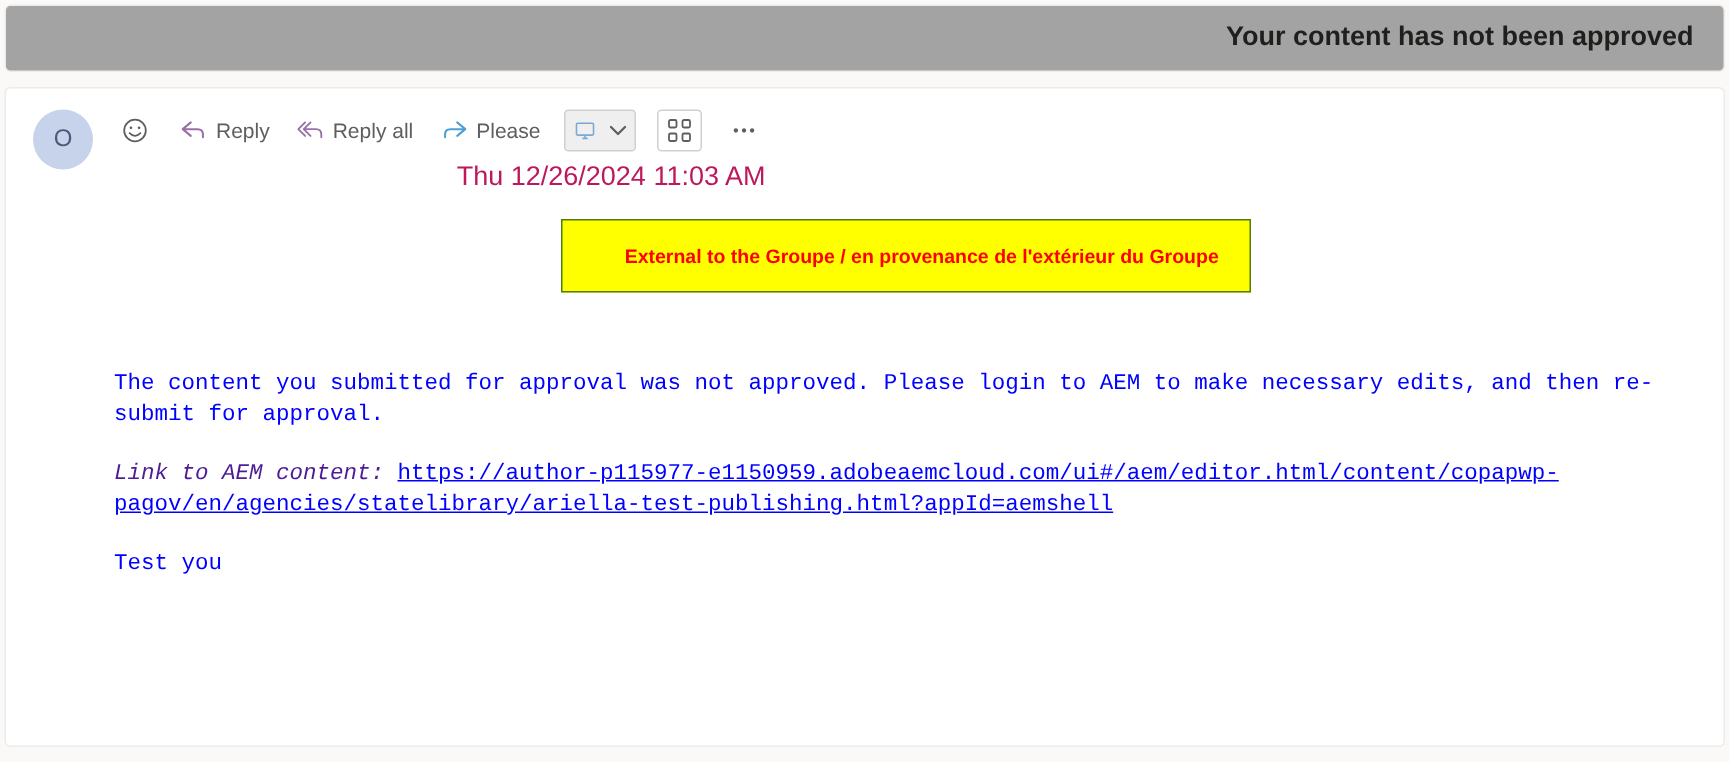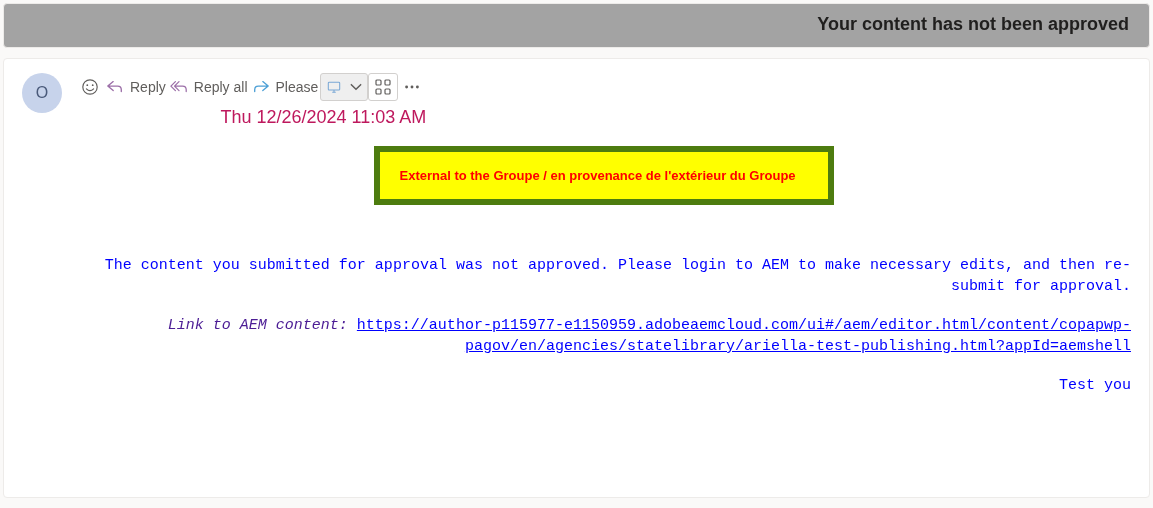--- a/index.html
+++ b/index.html
@@ -81,21 +81,21 @@
   .actions {
     display: flex;
     flex-direction: column;
     align-items: flex-end;
     gap: 6px;
     flex-shrink: 0;
   }
   .action-buttons {
     display: flex;
     align-items: center;
-    gap: 0;
+    gap: 14px;
   }
   .action-btn {
     display: inline-flex;
     align-items: center;
     gap: 6px;
     color: #605e5c;
     font-size: 14px;
     cursor: pointer;
     background: none;
     border: none;
@@ -136,32 +136,31 @@
   }
   .body-area {
     margin-left: 54px;
     margin-top: 18px;
   }
   .external-banner {
     background: #ffff00;
     color: #ff0000;
     font-weight: bold;
     font-size: 13px;
-    text-align: left;
+    text-align: right;
     padding: 16px 20px;
     width: 460px;
     margin: 0 auto 50px auto;
-    border: 6px solid #4d7c0f;
+    border: 1px solid #4d7c0f;
   }
   .mono-body {
     font-family: "Courier New", monospace;
     font-size: 15px;
     color: #0000ff;
     line-height: 1.4;
-    text-align: right;
   }
   .mono-body p { margin-bottom: 18px; }
   .mono-body .indent { text-indent: 36px; display:inline-block; }
   .mono-body a { color: #0000ff; text-decoration: underline; margin-top: 16px; }
   .link-prefix { color:#4c1d95;font-style:italic; }
 </style>
 </head>
 <body>
 
 <div class="subject-bar">

